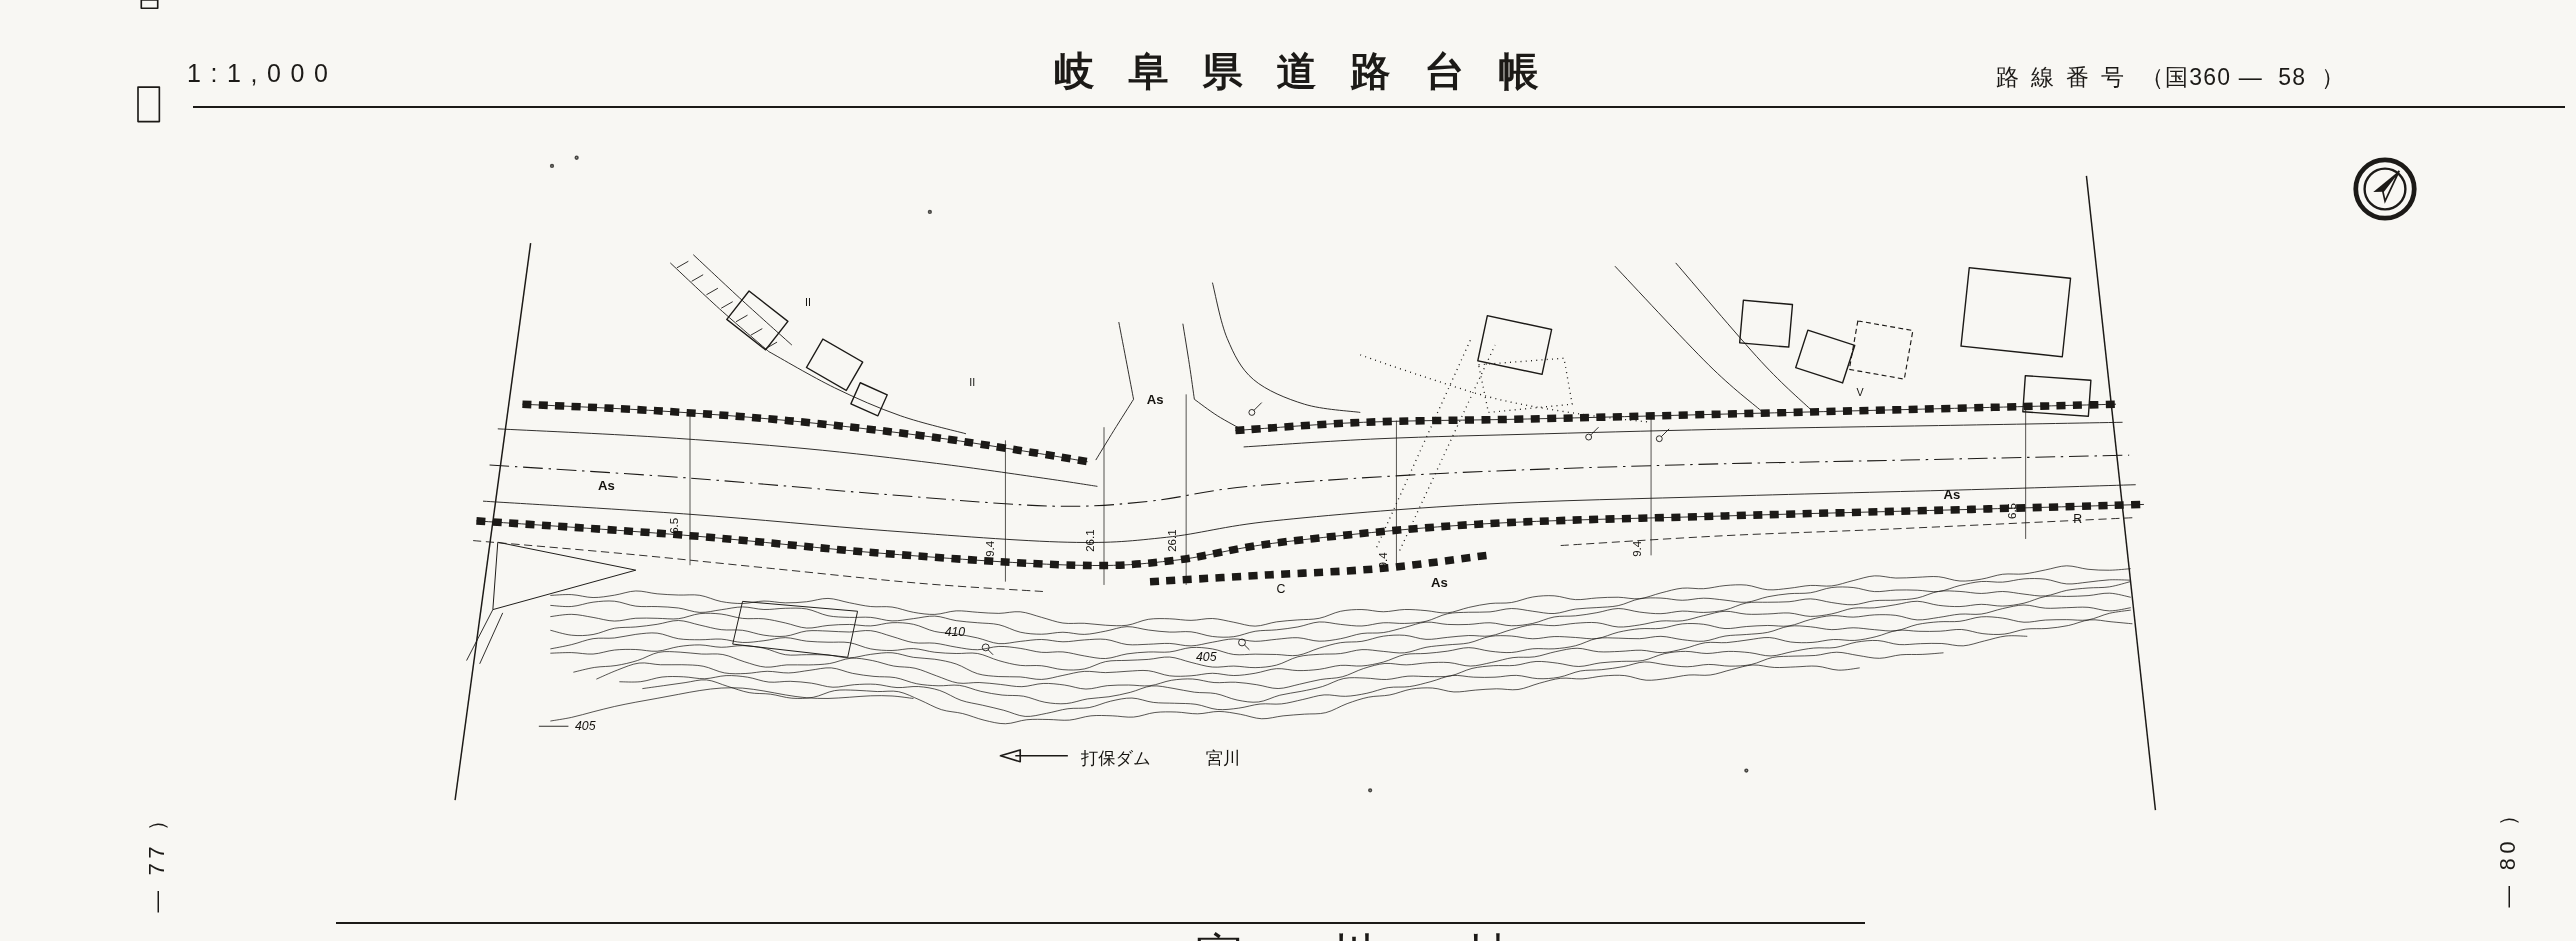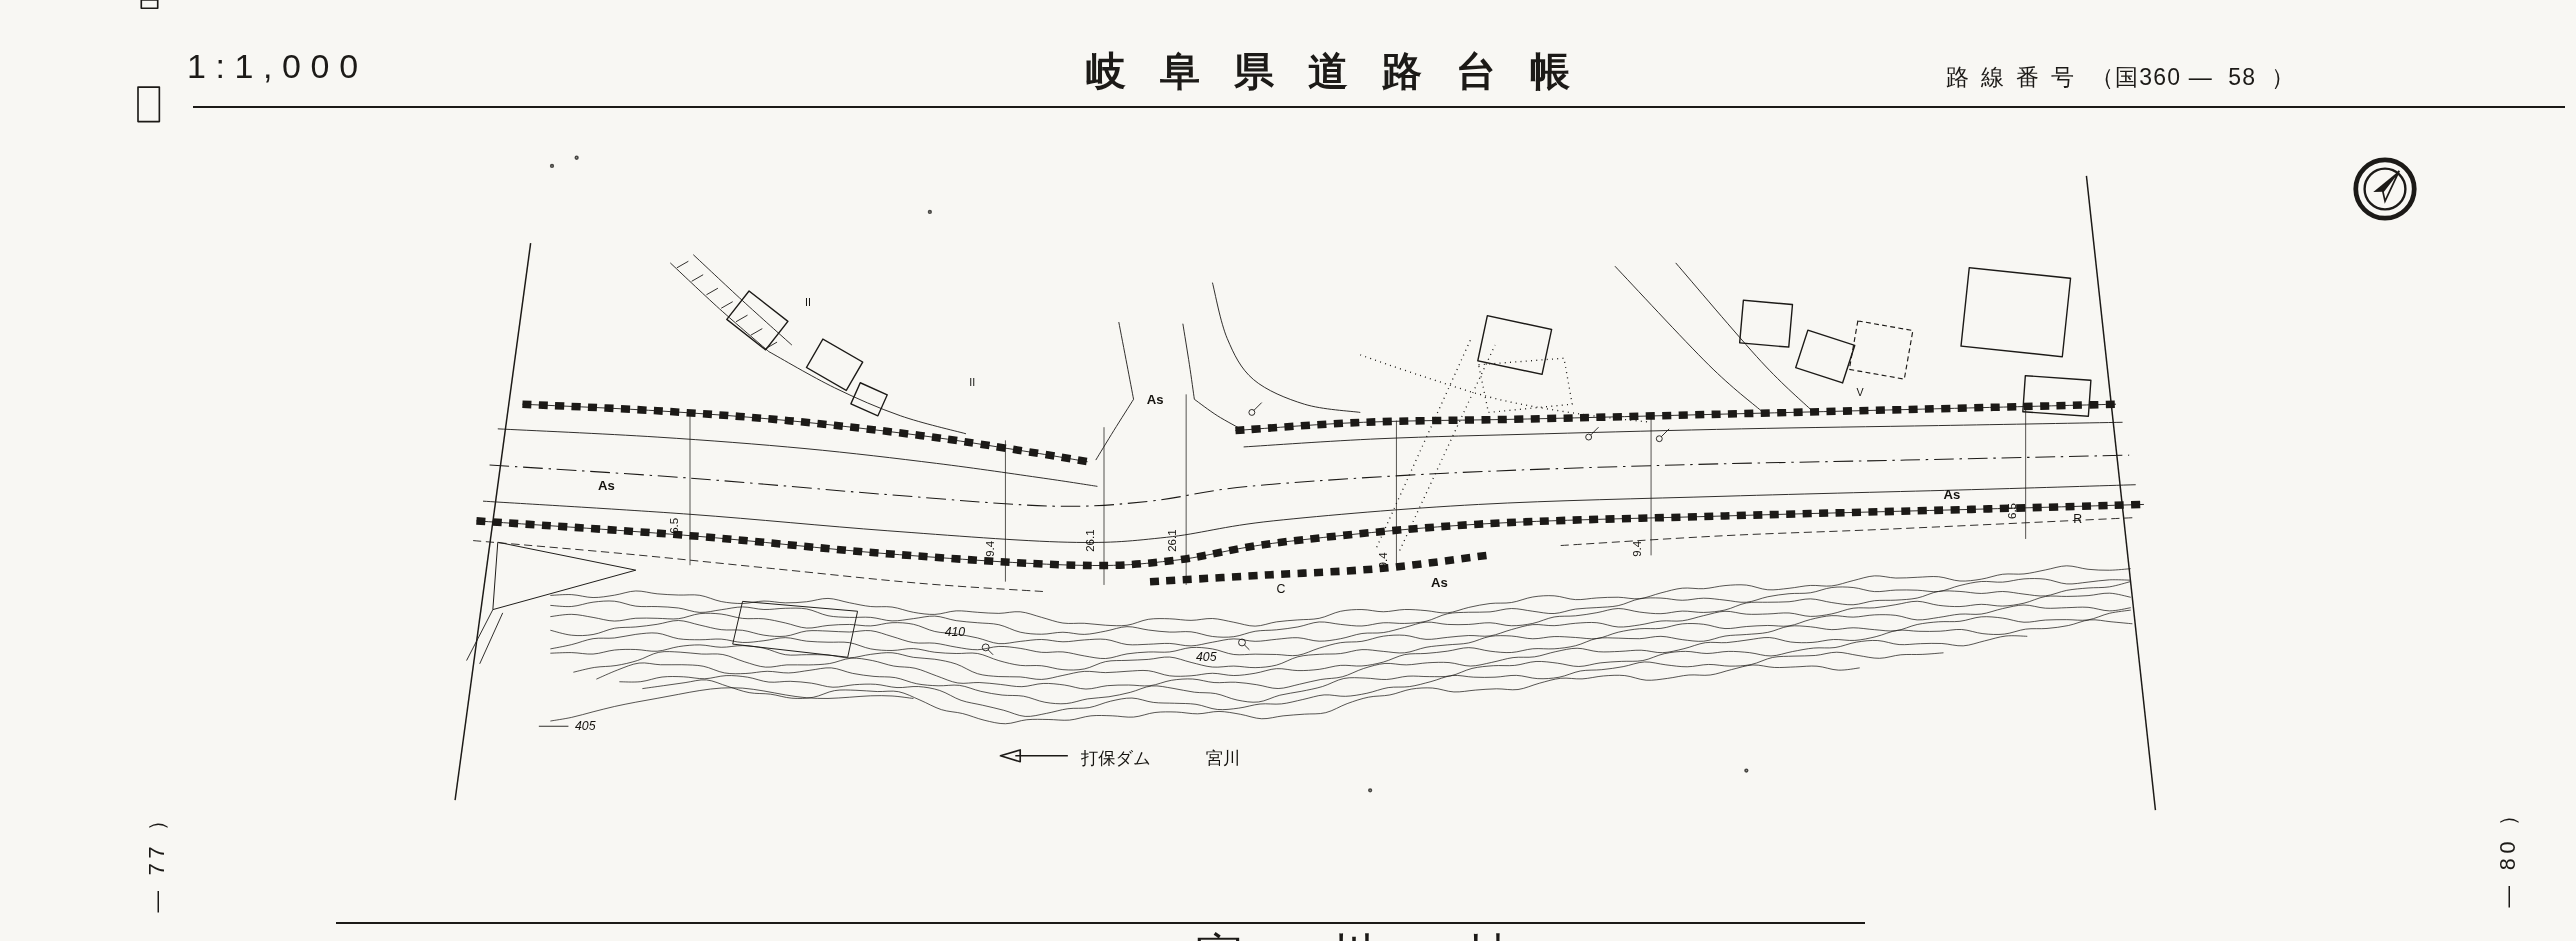--- a/index.html
+++ b/index.html
@@ -2,24 +2,24 @@
 <html style="font-size:9.6px"><head>
 <meta charset="utf-8">
 <style>
   *{margin:0;padding:0;box-sizing:border-box}
   html,body{background:#e9e8e4}
   .sheet{position:relative;width:2576px;height:942px;background:#f8f7f3;overflow:hidden;
          font-family:"Liberation Sans","DejaVu Sans",sans-serif;color:#1c1a17}
   #map-svg{position:absolute;left:0;top:0;width:2576px;height:942px}
 
   
-  .hdr-scale{position:absolute;left:187px;top:47px;font-size:34px;letter-spacing:9.6px;white-space:pre}
-  .hdr-title{position:absolute;left:1086px;top:44px;width:599px;text-align:left;font-size:40px;
+  .hdr-scale{position:absolute;left:187px;top:59px;font-size:25px;letter-spacing:9.6px;white-space:pre}
+  .hdr-title{position:absolute;left:1014px;top:44px;width:599px;text-align:center;font-size:40px;
              letter-spacing:34px;font-weight:600;white-space:nowrap}
-  .hdr-route{position:absolute;left:1946px;top:62px;font-size:23px;white-space:pre;display:flex;align-items:flex-start}
+  .hdr-route{position:absolute;left:1996px;top:62px;font-size:23px;white-space:pre;display:flex;align-items:flex-start}
   .hdr-route .pre{letter-spacing:12px;margin-right:4.8px}
   .hdr-route .val{letter-spacing:1.2px}
   .hdr-rule{position:absolute;left:193px;top:106px;width:2372px;height:2.4px;background:#1c1a17}
 
   
   .compass{position:absolute;left:2351px;top:155px;width:68px;height:68px}
 
   
   .ref{position:absolute;width:144px;text-align:center;font-size:21.6px;letter-spacing:4.8px;
        transform:rotate(-90deg);white-space:pre}

